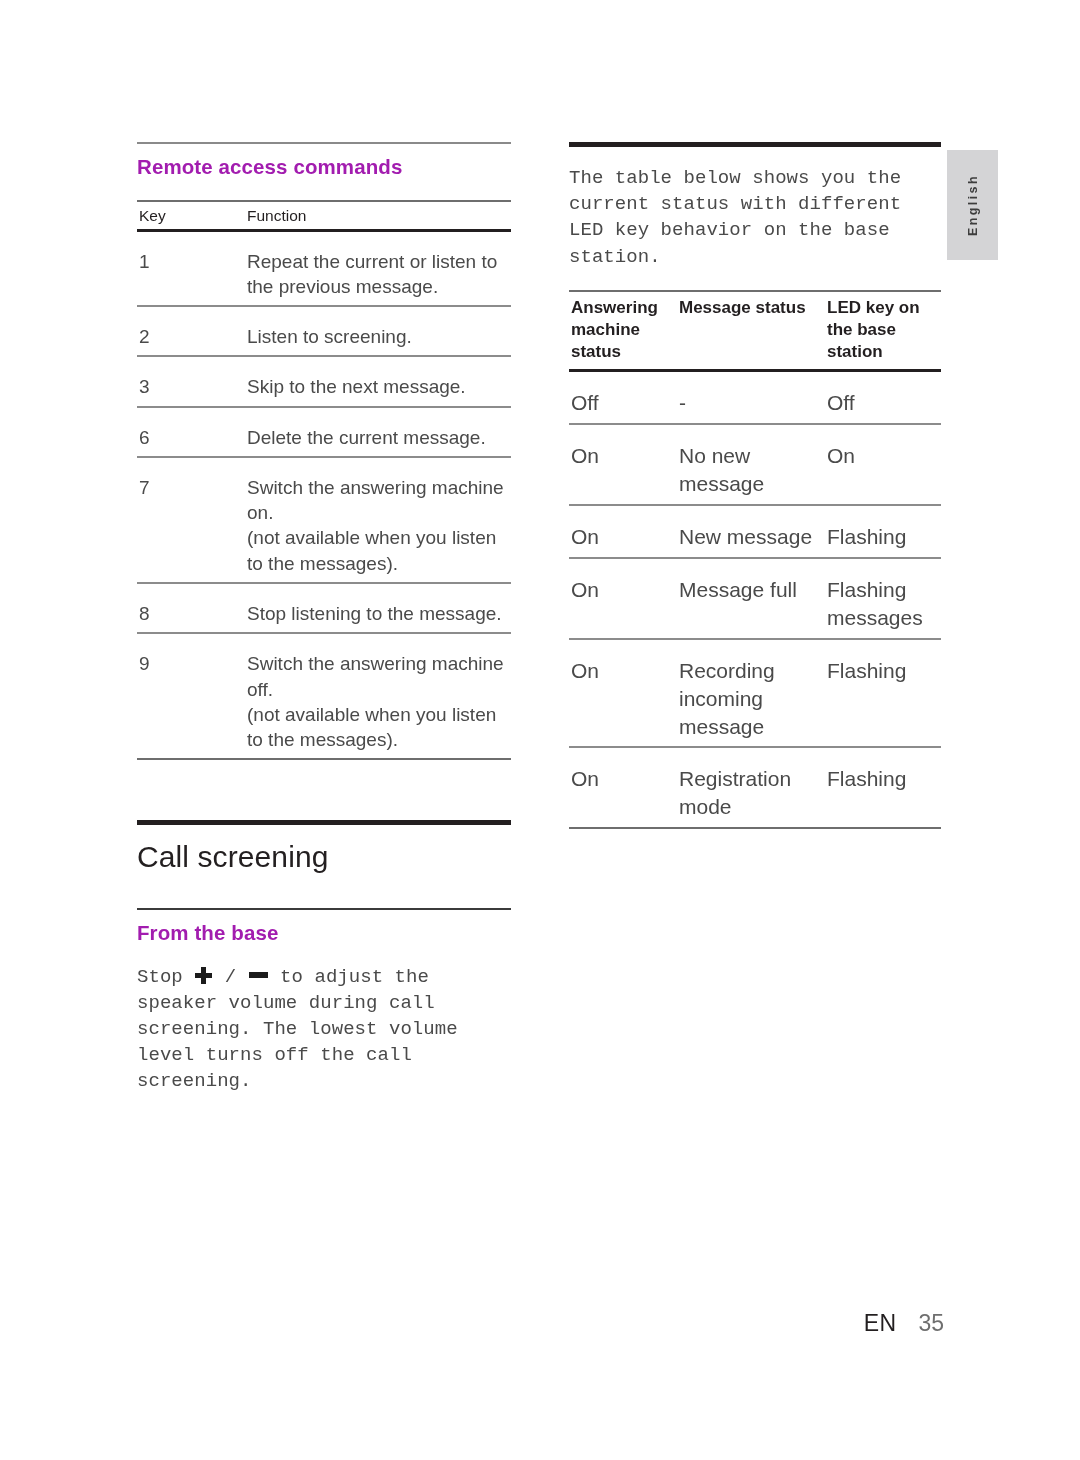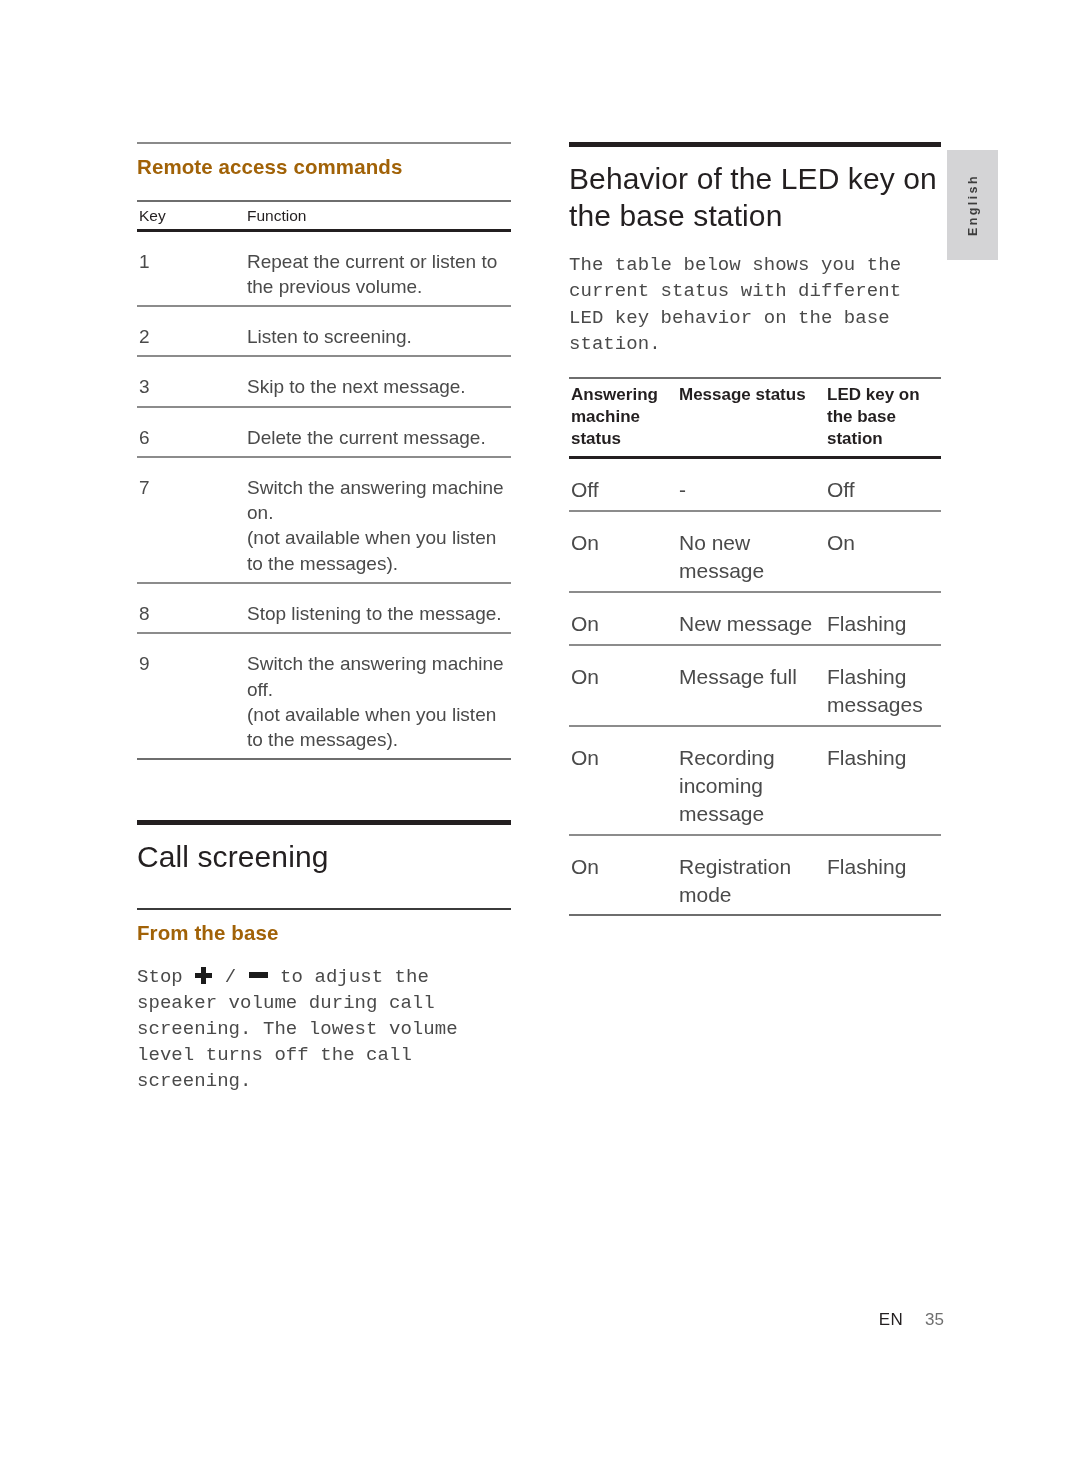--- a/index.html
+++ b/index.html
@@ -57,21 +57,21 @@
     font-size: 30px;
     font-weight: 400;
     color: #231f20;
     letter-spacing: 0.1px;
     line-height: 1.22;
     margin: 14px 0 0 0;
   }
   h3.sub-title {
     font-size: 20.5px;
     font-weight: 700;
-    color: #a16207;
+    color: #a21caf;
     letter-spacing: 0.1px;
     line-height: 1.25;
     margin: 10px 0 0 0;
   }
 
   p.body-text {
     font-size: 19px;
     line-height: 1.38;
     color: #4a4a4a;
     margin: 18px 0 0 0;
@@ -187,21 +187,21 @@
     color: #3d3d3d;
   }
 
   
   .footer {
     position: absolute;
     left: 0;
     top: 1310px;
     width: 944px;
     text-align: right;
-    font-size: 17px;
+    font-size: 23px;
   }
   .footer .en {
     color: #231f20;
     font-weight: 400;
     letter-spacing: 0.4px;
   }
   .footer .pg {
     color: #6f6f6f;
     margin-left: 22px;
   }
@@ -223,21 +223,21 @@
         </colgroup>
       <thead>
         <tr>
           <th>Key</th>
           <th>Function</th>
         </tr>
       </thead>
       <tbody>
         <tr>
           <td>1</td>
-          <td>Repeat the current or listen to the previous volume.</td>
+          <td>Repeat the current or listen to the previous message.</td>
         </tr>
         <tr>
           <td>2</td>
           <td>Listen to screening.</td>
         </tr>
         <tr>
           <td>3</td>
           <td>Skip to the next message.</td>
         </tr>
         <tr>
@@ -269,21 +269,20 @@
 
     <div class="rule-thin-dark"></div>
     <h3 class="sub-title">From the base</h3>
 
     <p class="body-text"><span>Stop</span>&nbsp;<span class="ico ico-plus"></span>&nbsp;<span>/</span>&nbsp;<span class="ico ico-minus"></span>&nbsp;<span>to adjust the speaker volume during call screening. The lowest volume level turns off the call screening.</span></p>
   </div>
 
   <div class="col-right">
 
     <div class="rule-major"></div>
-    <h2 class="section-title">Behavior of the LED key on the base station</h2>
 
     <p class="body-text">The table below shows you the current status with different LED key behavior on the base station.</p>
 
     <table class="doc-table tbl-led">
       <colgroup>
           <col class="c-ans">
           <col class="c-msg">
           <col class="c-led">
         </colgroup>
       <thead>

